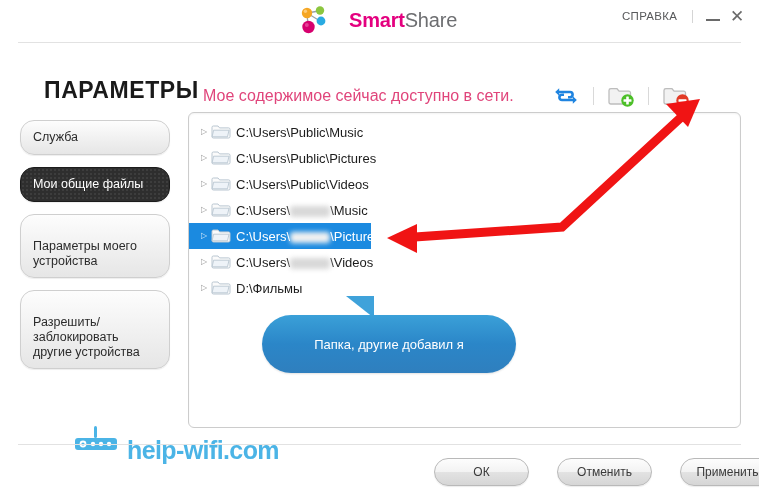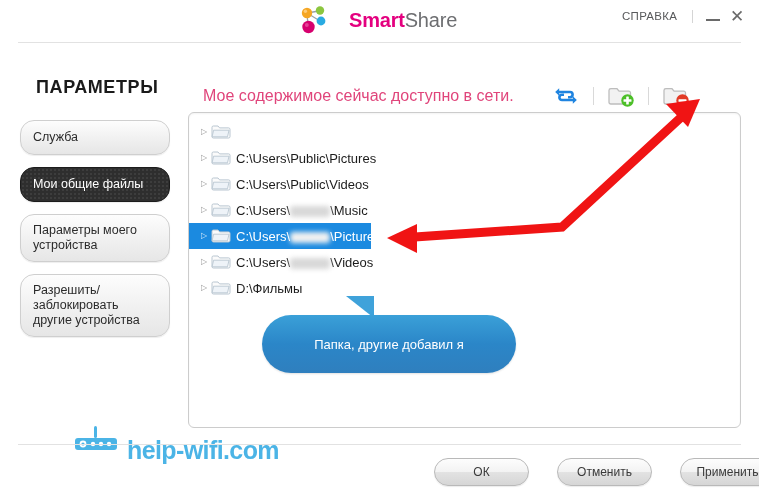--- a/index.html
+++ b/index.html
@@ -56,22 +56,22 @@
   }
   .win-close {
     position: absolute; left: 729px; top: 7px;
     width: 16px; height: 18px; color: #6a6a6a;
     font-size: 17px; line-height: 18px; text-align: center;
     cursor: default; font-family: "DejaVu Sans", sans-serif;
   }
 
   
   .page-title {
-    position: absolute; left: 36px; top: 77px;
-    font-size: 18px; font-weight: 700; color: #1a1a1a;
+    position: absolute; left: 44px; top: 77px;
+    font-size: 23px; font-weight: 700; color: #1a1a1a;
     letter-spacing: 0.6px;
   }
   .nav {
     position: absolute; left: 20px; top: 120px;
     width: 150px;
   }
   .nav-item {
     width: 150px; margin-bottom: 12px;
     border-radius: 14px;
     border: 1px solid #cfcfcf;
@@ -83,21 +83,21 @@
     box-shadow: 0 1px 1px rgba(0,0,0,0.07);
   }
   .nav-item.active {
     background: #2e2e2e;
     background-image: radial-gradient(rgba(255,255,255,0.07) 1px, transparent 1px);
     background-size: 4px 4px;
     border-color: #1c1c1c;
     color: #ffffff;
     font-weight: 400;
   }
-  .nav-item.two-line { padding-top: 8px; padding-bottom: 8px; }
+  .nav-item.two-line { padding-top: 24px; padding-bottom: 8px; }
 
   
   .status-note {
     position: absolute; left: 203px; top: 87px;
     font-size: 16px; color: #e0457b;
   }
 
   .toolbar {
     position: absolute; left: 548px; top: 80px;
     display: flex; align-items: center; height: 32px;
@@ -286,20 +286,21 @@
   </div>
 
   <div class="listbox">
 
     <div class="row" style="margin-top:6px">
       <span class="expander">▷</span>
       <svg class="folder-ico" viewBox="0 0 20 16">
         <path d="M1 3.4 a1.4 1.4 0 0 1 1.4 -1.4 h4.6 l1.6 1.9 h9 a1.4 1.4 0 0 1 1.4 1.4 v7.3 a1.4 1.4 0 0 1 -1.4 1.4 h-15.2 a1.4 1.4 0 0 1 -1.4 -1.4 z" fill="#fbfbfb" stroke="#b9c6d1" stroke-width="1"></path>
         <path d="M2.6 6.2 h15.4 l-1.5 6.6 h-15.4 z" fill="#eef3f8" stroke="#b9c6d1" stroke-width="0.9"></path>
       </svg>
+      <span class="path">C:\Users\Public\Music</span>
     </div>
 
     <div class="row">
       <span class="expander">▷</span>
       <svg class="folder-ico" viewBox="0 0 20 16">
         <path d="M1 3.4 a1.4 1.4 0 0 1 1.4 -1.4 h4.6 l1.6 1.9 h9 a1.4 1.4 0 0 1 1.4 1.4 v7.3 a1.4 1.4 0 0 1 -1.4 1.4 h-15.2 a1.4 1.4 0 0 1 -1.4 -1.4 z" fill="#fbfbfb" stroke="#b9c6d1" stroke-width="1"></path>
         <path d="M2.6 6.2 h15.4 l-1.5 6.6 h-15.4 z" fill="#eef3f8" stroke="#b9c6d1" stroke-width="0.9"></path>
       </svg>
       <span class="path">C:\Users\Public\Pictures</span>
     </div>

